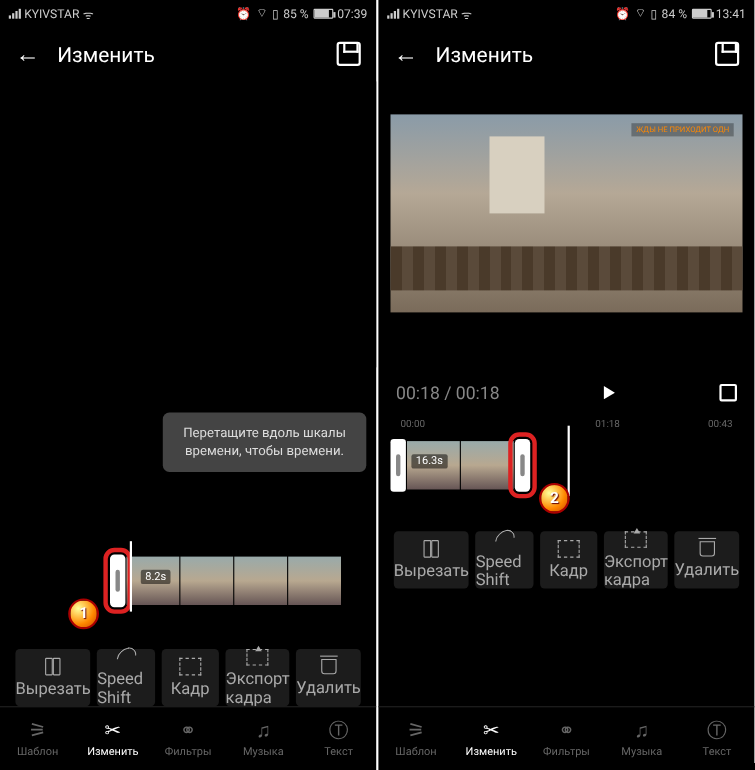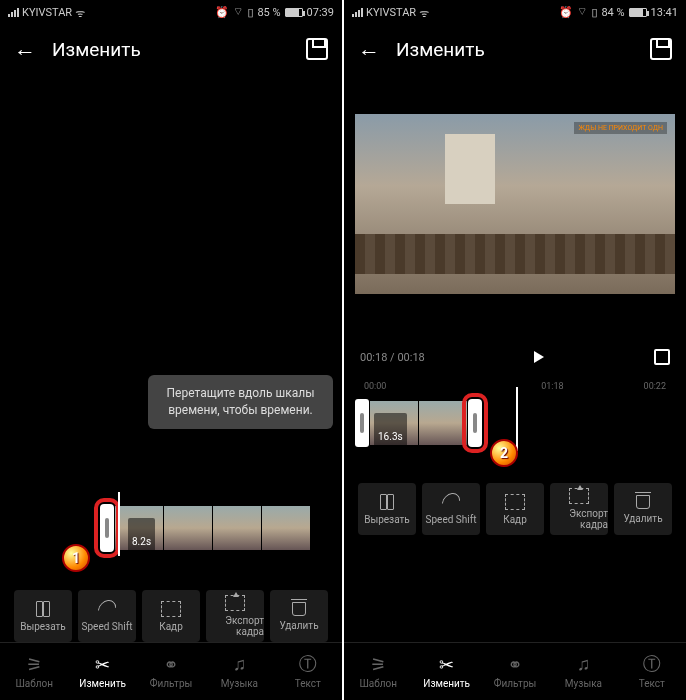--- a/index.html
+++ b/index.html
@@ -6,50 +6,50 @@
 body{background:#fff;width:686px;height:700px;display:flex;gap:2px}
 .phone{width:342px;height:700px;background:#000;display:flex;flex-direction:column;position:relative;color:#fff}
 .statusbar{height:24px;display:flex;justify-content:space-between;align-items:center;padding:0 8px;font-size:11px;color:#ccc}
 .sb-left{display:flex;align-items:center;gap:3px}
 .sb-right{display:flex;align-items:center;gap:4px}
 .header{height:50px;display:flex;align-items:center;padding:0 14px;gap:16px}
 .back-arrow{font-size:22px;color:#fff}
 .header-title{font-size:19px;flex:1}
 .save-icon{width:22px;height:22px;border:2px solid #fff;border-radius:3px;position:relative}
 .save-icon::after{content:"";position:absolute;top:0;left:4px;width:10px;height:6px;border:2px solid #fff;border-top:none}
-.preview-area{flex:0 0 auto;width:100%;display:flex;align-items:flex-end;justify-content:center}
+.preview-area{flex:0 0 auto;width:100%;display:flex;align-items:flex-start;justify-content:center}
 .ph1 .preview-area{height:260px;background:#000}
 .ph2 .preview-area{height:190px;margin-top:30px}
 .video-frame{width:320px;height:180px;background:linear-gradient(180deg,#8a9ba8 0%,#b5a896 40%,#7a6b5a 100%);position:relative;overflow:hidden}
 .video-frame::before{content:"";position:absolute;top:20px;left:90px;width:50px;height:70px;background:#d8d0c0}
 .video-frame::after{content:"";position:absolute;bottom:20px;left:0;right:0;height:40px;background:repeating-linear-gradient(90deg,#4a3a2a 0 10px,#5a4a3a 10px 20px)}
 .overlay-text{position:absolute;right:8px;top:8px;background:rgba(0,0,0,.3);padding:2px 4px;font-size:7px}
 .ot-line{color:#f80}
-.time-row{display:flex;align-items:center;justify-content:space-between;padding:0 16px;height:36px;font-size:11px;color:#888}
+.time-row{display:flex;align-items:center;justify-content:space-between;padding:0 16px;height:36px;font-size:16px;color:#888}
 .spacer-ph1{flex:1}
 .ph2 .spacer-mid{height:45px}
 .play-btn{width:0;height:0;border-left:10px solid #fff;border-top:6px solid transparent;border-bottom:6px solid transparent}
 .fullscreen-icon{width:16px;height:16px;border:2px solid #fff;border-radius:2px}
 .tooltip{position:absolute;background:#444;color:#ddd;font-size:12px;padding:10px 14px;border-radius:6px;text-align:center;line-height:1.4;left:148px;top:375px;width:185px}
 .ruler{display:flex;gap:50px;padding:0 20px;font-size:9px;color:#666;height:16px;align-items:flex-end}
 .timeline-wrap{position:relative;height:60px;padding:0 10px;margin-top:4px}
 .timeline{display:flex;height:44px;align-items:center;margin-top:6px}
 .handle{width:14px;height:48px;background:#fff;border-radius:3px;margin:0 1px;position:relative}
 .handle::after{content:"";position:absolute;left:5px;top:14px;width:4px;height:20px;background:#888;border-radius:2px}
 .handle.boxed{outline:4px solid #d22;outline-offset:2px;border-radius:4px}
 .thumbs{display:flex;gap:1px;height:44px}
 .thumb{width:48px;height:44px;background:linear-gradient(180deg,#9aa 0%,#b8a890 50%,#655 100%)}
-.clip-dur{position:absolute;font-size:10px;color:#fff;background:rgba(0,0,0,.5);padding:18px 4px;border-radius:2px}
+.clip-dur{position:absolute;font-size:10px;color:#fff;background:rgba(0,0,0,.5);padding:1px 4px;border-radius:2px}
 .playhead{position:absolute;width:2px;height:64px;background:#fff;top:-8px}
 .badge{position:absolute;width:28px;height:28px;border-radius:50%;background:radial-gradient(circle at 30% 30%,#ff9 0%,#f80 60%,#c40 100%);border:2px solid #a00;display:flex;align-items:center;justify-content:center;font-weight:bold;color:#fff;font-size:14px;text-shadow:1px 1px 1px #600}
 .tool-row{display:flex;gap:6px;padding:0 14px;margin-top:30px}
 .ph2 .tool-row{margin-top:28px}
 .tool-btn{flex:1;height:52px;background:#1c1c1c;border-radius:4px;display:flex;flex-direction:column;align-items:center;justify-content:center;gap:4px}
 .tool-icon{width:20px;height:16px;position:relative}
-.tool-label{font-size:10px;color:#aaa;text-align:right;line-height:1.1}
+.tool-label{font-size:15px;color:#aaa;text-align:left;line-height:1.1}
 .i-cut::before{content:"";position:absolute;left:3px;top:0;bottom:0;width:5px;border:1.5px solid #aaa;border-radius:1px}
 .i-cut::after{content:"";position:absolute;right:3px;top:0;bottom:0;width:5px;border:1.5px solid #aaa;border-radius:1px}
 .i-speed{border:1.5px solid #aaa;border-radius:50%;border-bottom-color:transparent;border-left-color:transparent;transform:rotate(-45deg)}
 .i-frame{border:1.5px dashed #aaa}
 .i-export{border:1.5px dashed #aaa}
 .i-export::after{content:"";position:absolute;left:7px;top:-4px;width:0;border-left:3px solid transparent;border-right:3px solid transparent;border-bottom:5px solid #aaa}
 .i-delete{border:1.5px solid #aaa;border-radius:0 0 3px 3px;width:14px;height:14px;margin:0 auto}
 .i-delete::before{content:"";position:absolute;top:-4px;left:-2px;right:-2px;height:2px;border-top:1.5px solid #aaa}
 .bottom-nav{display:flex;height:58px;margin-top:auto;border-top:1px solid #222}
 .nav-item{flex:1;display:flex;flex-direction:column;align-items:center;justify-content:center;gap:4px;color:#666}
@@ -194,21 +194,21 @@
   </div>
   <div class="spacer-mid"></div>
   <div class="time-row">
     <span>00:18 / 00:18</span>
     <span class="play-btn"></span>
     <span class="fullscreen-icon"></span>
   </div>
   <div class="ruler">
     <span>00:00</span>
     <span style="margin-left:auto">01:18</span>
-    <span style="margin-left:30px">00:22</span>
+    <span style="margin-left:30px">00:43</span>
   </div>
   <div class="timeline-wrap">
     <div class="timeline">
       <div class="handle"></div>
       <div class="thumbs">
         <div class="thumb"></div>
           <div class="thumb"></div>
       </div>
       <div class="handle boxed"></div>
     </div>

